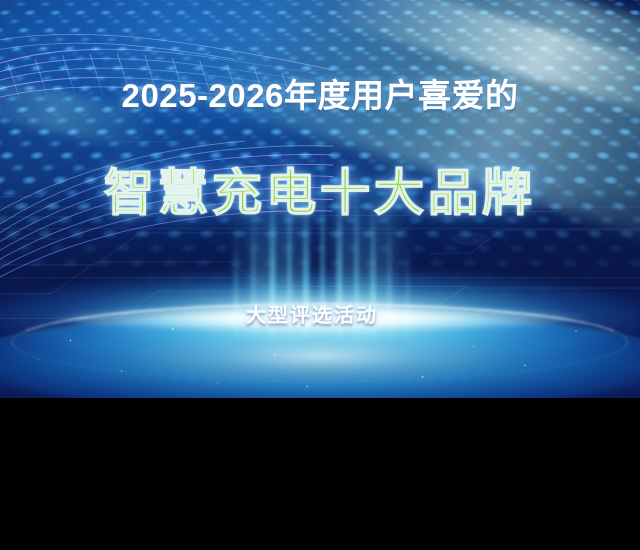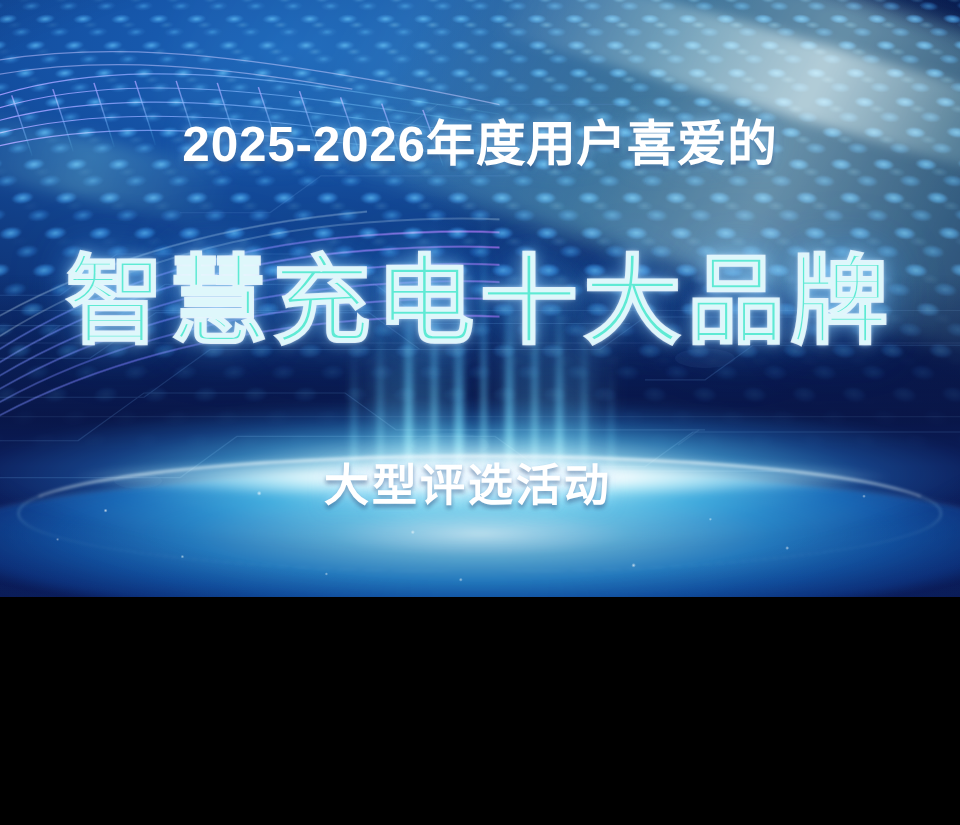--- a/index.html
+++ b/index.html
@@ -224,37 +224,37 @@
     letter-spacing: .5px;
     color: #ffffff;
     text-shadow:
       0 0 6px rgba(160,220,255,.55),
       0 0 16px rgba(110,190,255,.40),
       0 2px 3px rgba(3,20,70,.55);
   }
   .headline {
     position: absolute;
     top: 168px; left: 0; right: 0;
-    font-size: 65px;
+    font-size: 50px;
     font-weight: 900;
     letter-spacing: 4px;
     line-height: 1;
-    color: #5eead4;
+    color: #84cc16;
     text-shadow:
       0 0 3px rgba(200,235,255,.95),
       0 0 10px rgba(150,215,255,.70),
       0 0 24px rgba(90,180,255,.50),
       0 0 44px rgba(50,140,250,.32),
       0 3px 5px rgba(3,18,66,.45);
     -webkit-text-stroke: 1.4px rgba(236,248,255,.9);
   }
   .subline {
     position: absolute;
     top: 299px; left: 0; right: 16px;
-    font-size: 30px;
+    font-size: 20px;
     font-weight: 700;
     letter-spacing: 2px;
     color: #ffffff;
     text-shadow:
       0 0 5px rgba(170,225,255,.55),
       0 0 14px rgba(110,190,255,.35),
       0 2px 3px rgba(3,20,70,.5);
   }
 
   

